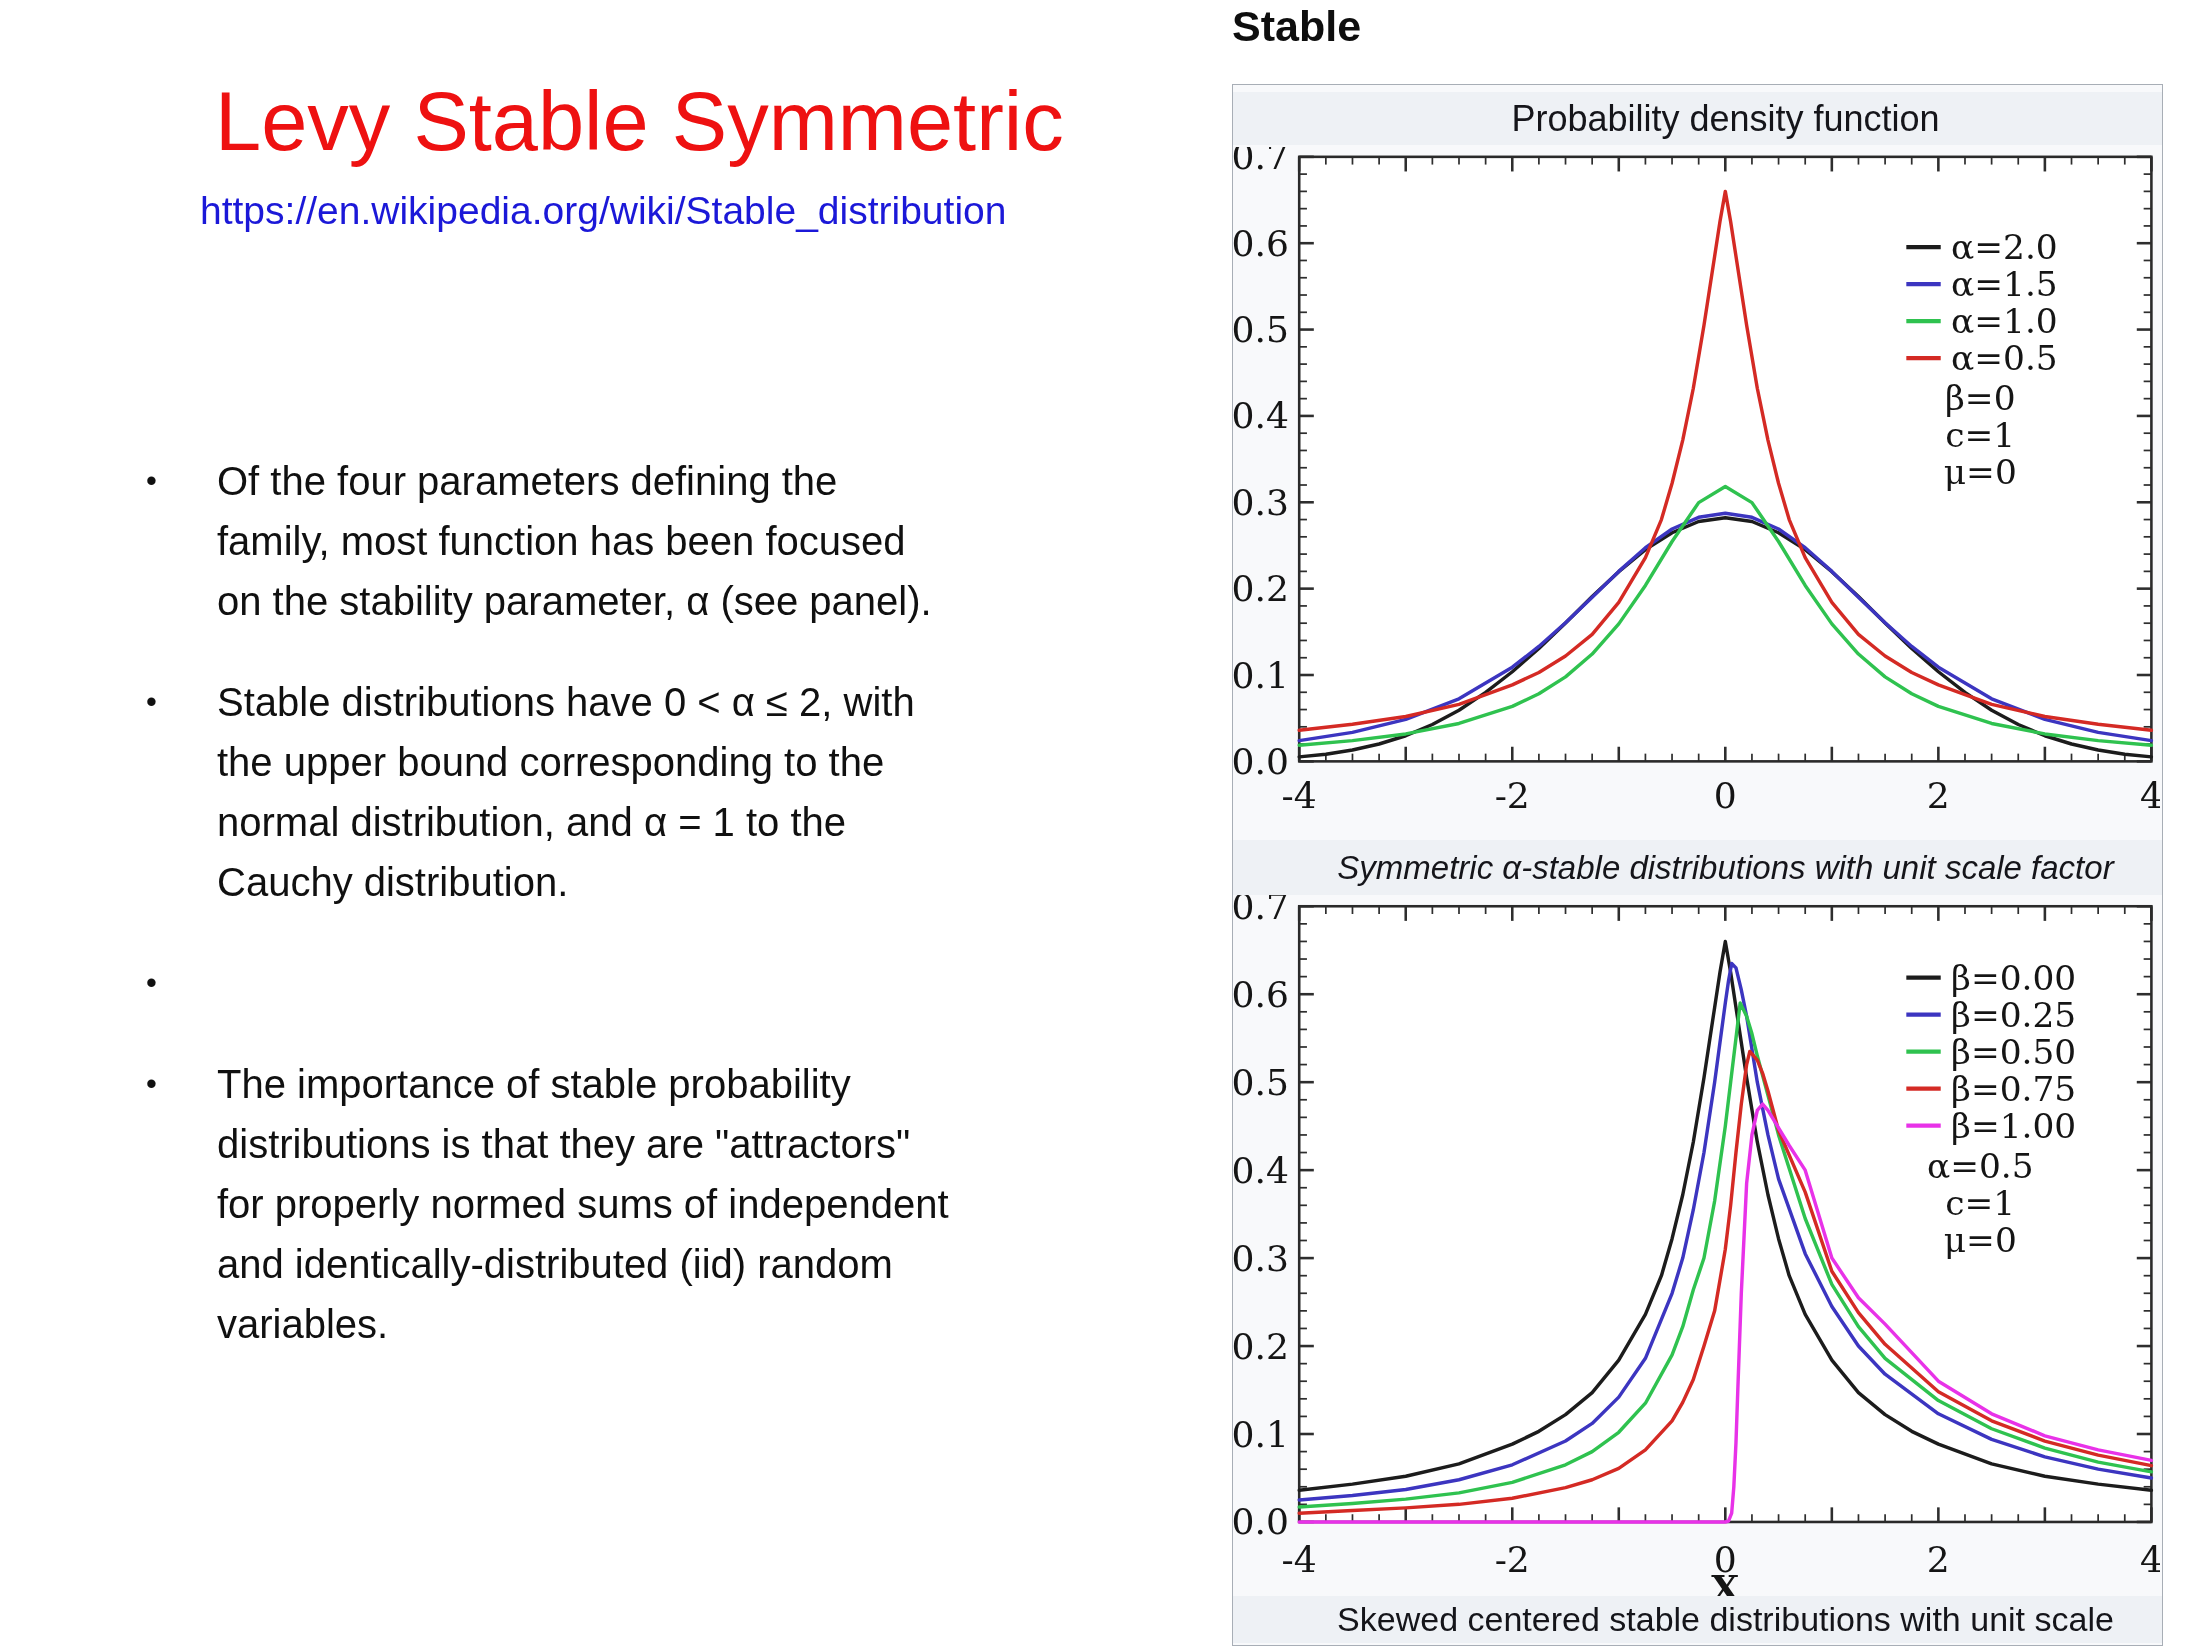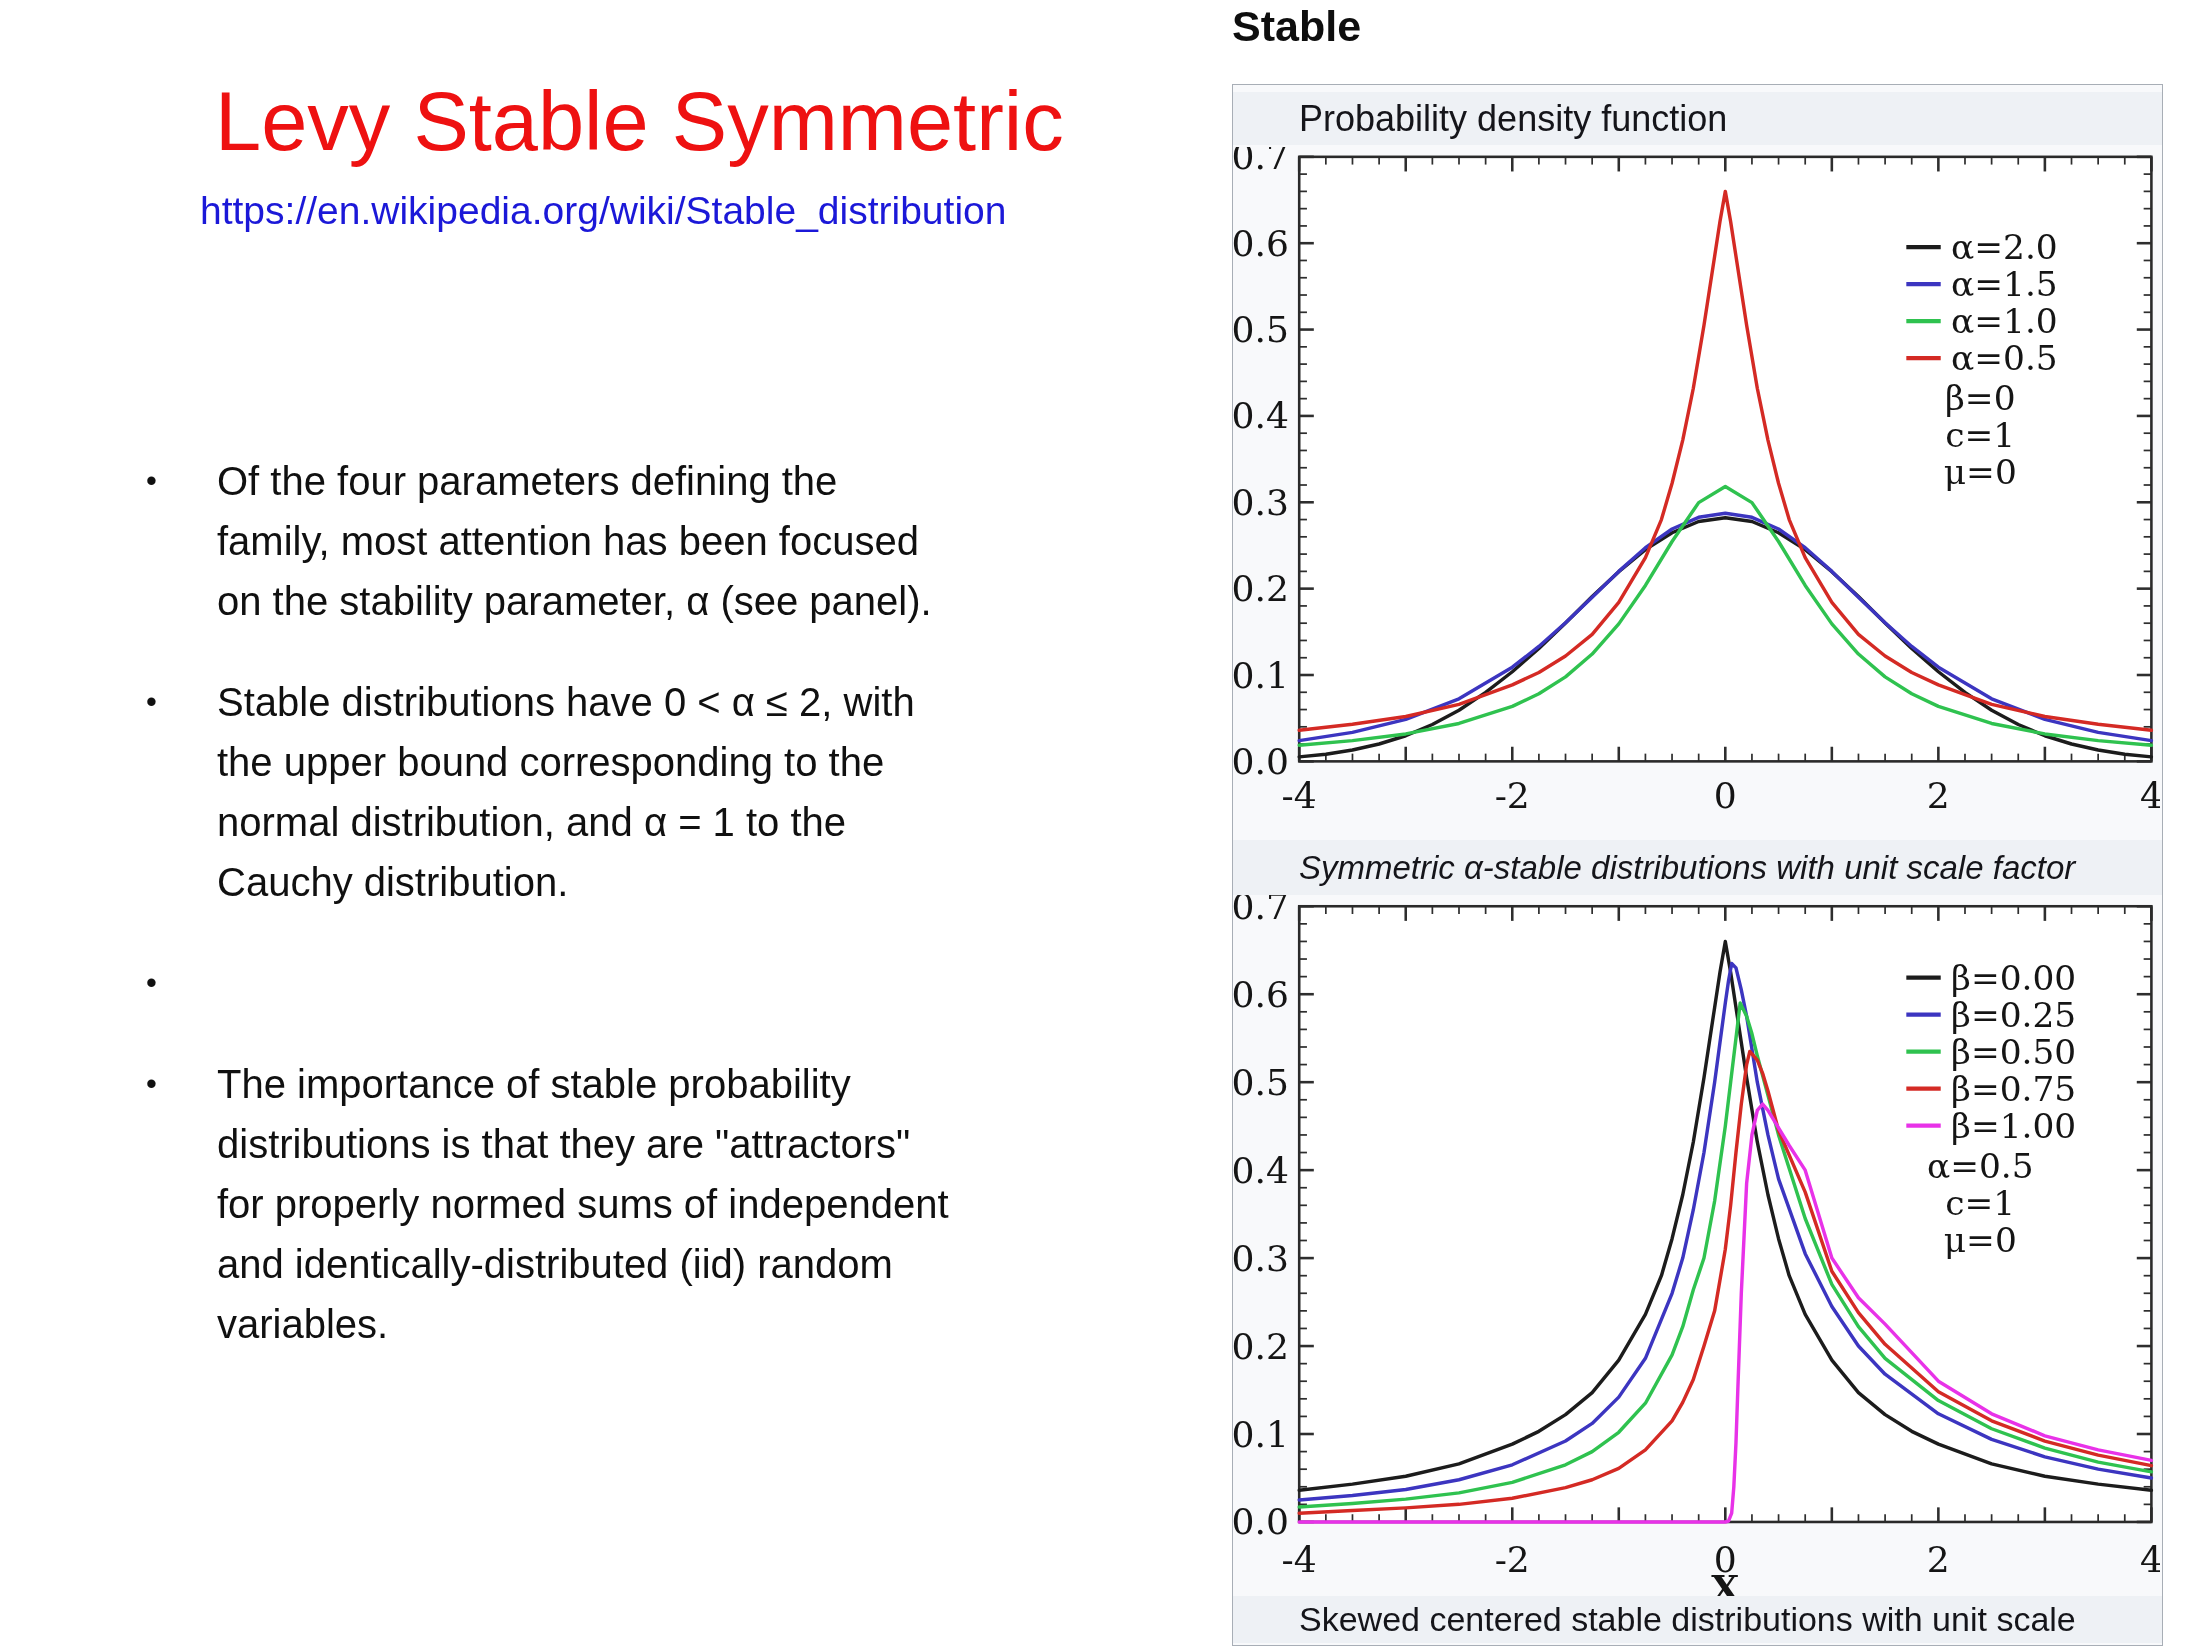--- a/index.html
+++ b/index.html
@@ -31,21 +31,21 @@
   }
   .figure-panel {
     position:absolute; left:1232px; top:84px; width:931px; height:1562px;
     background:#f8f9fb; border:1.7px solid #a8aeb6; box-sizing:border-box;
     overflow:hidden;
   }
   .band {
     position:absolute; left:0; width:100%; background:#eef1f5;
   }
   .band .band-text {
-    margin-left:66px; width:853px; color:#15151a;
+    margin-left:66px; width:853px; text-align:center; color:#15151a;
   }
   .band-header { top:6.9px; height:53px; }
   .band-header .band-text { font-size:36px; line-height:53px; }
   .band-caption-1 { top:755px; height:55px;font-style:italic; }
   .band-caption-1 .band-text { font-size:33px; line-height:55px; }
   .band-caption-2 { top:1511px; height:47px; }
   .band-caption-2 .band-text { font-size:34px; line-height:47px; }
   .chart-svg { position:absolute; left:0; }
   #chart-top { top:62px; width:927px; height:693px; }
   #chart-bottom { top:810px; width:927px; height:701px; }
@@ -56,21 +56,21 @@
 <div class="screen">
 
   <div class="slide-title">Levy Stable Symmetric</div>
 
   <a class="source-url" href="#">https://en.wikipedia.org/wiki/Stable_distribution</a>
 
   <ul class="bullet-list">
     <li>
       <span class="bullet-marker">•</span>
       <span class="bullet-text">Of the four parameters defining the
-family, most attention has been focused
+family, most function has been focused
 on the stability parameter, α (see panel).</span>
     </li>
     <li>
       <span class="bullet-marker">•</span>
       <span class="bullet-text">Stable distributions have 0 &lt; α ≤ 2, with
 the upper bound corresponding to the
 normal distribution, and α = 1 to the
 Cauchy distribution.</span>
     </li>
     <li>

